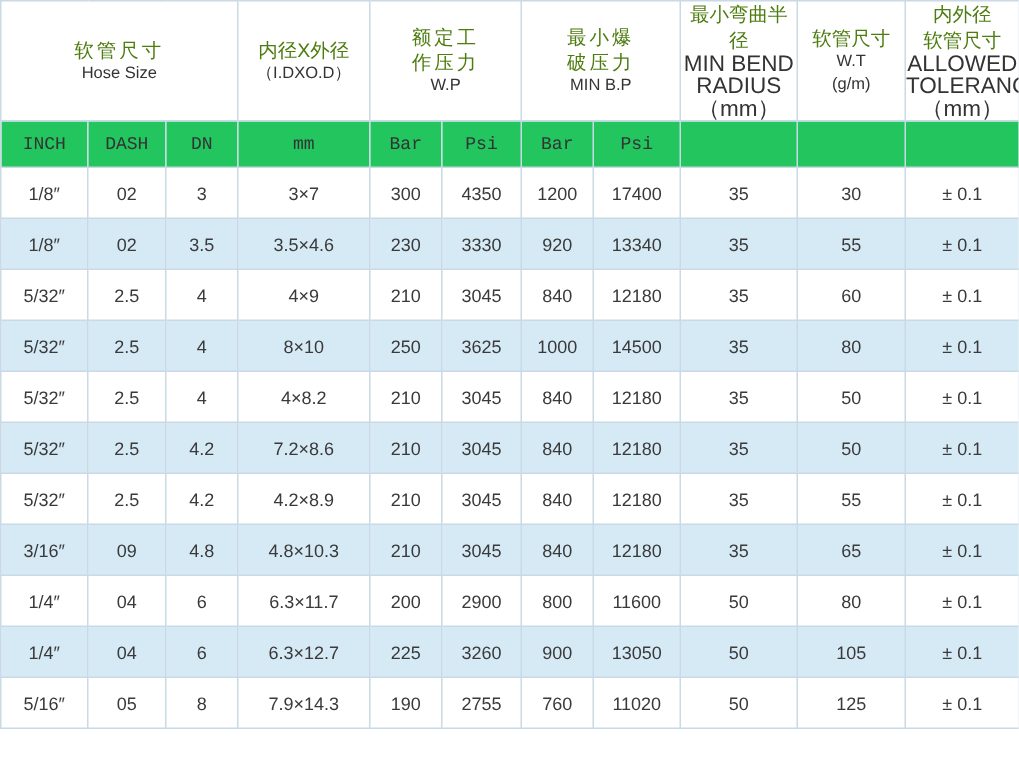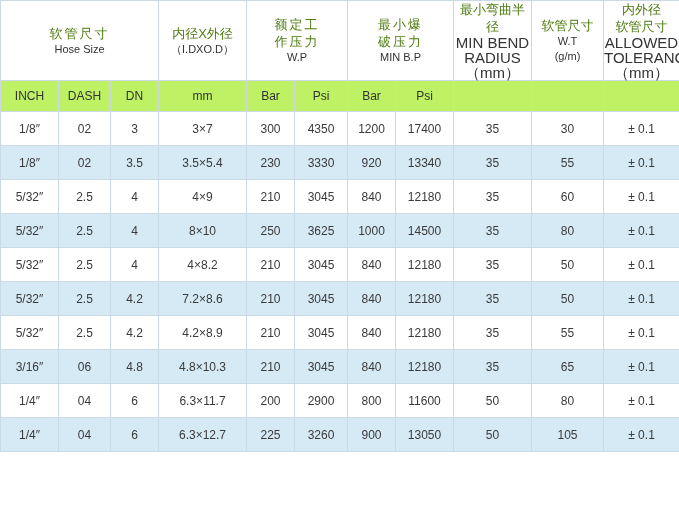--- a/index.html
+++ b/index.html
@@ -47,24 +47,25 @@
     font-size: 11px;
     color: #333333;
     line-height: 15px;
   }
   .hg-en.small {
     font-size: 15px;
   }
   
   tr.head-sub th {
     height: 30px;
-    background: #bef264;
+    background: #22c55e;
     font-weight: normal;
     font-size: 12px;
     color: #333333;
+    font-family: Liberation Mono, monospace;
   }
   
   tr.data-row td {
     height: 33px;
     font-size: 12px;
   }
   tr.row-alt td {
     background: #d6eaf6;
   }
   tr.row-plain td {
@@ -150,21 +151,21 @@
         <td>1200</td>
         <td>17400</td>
         <td>35</td>
         <td>30</td>
         <td>± 0.1</td>
       </tr>
       <tr class="data-row row-alt">
         <td>1/8″</td>
         <td>02</td>
         <td>3.5</td>
-        <td>3.5×5.4</td>
+        <td>3.5×4.6</td>
         <td>230</td>
         <td>3330</td>
         <td>920</td>
         <td>13340</td>
         <td>35</td>
         <td>55</td>
         <td>± 0.1</td>
       </tr>
       <tr class="data-row row-plain">
         <td>5/32″</td>
@@ -226,21 +227,21 @@
         <td>210</td>
         <td>3045</td>
         <td>840</td>
         <td>12180</td>
         <td>35</td>
         <td>55</td>
         <td>± 0.1</td>
       </tr>
       <tr class="data-row row-alt">
         <td>3/16″</td>
-        <td>06</td>
+        <td>09</td>
         <td>4.8</td>
         <td>4.8×10.3</td>
         <td>210</td>
         <td>3045</td>
         <td>840</td>
         <td>12180</td>
         <td>35</td>
         <td>65</td>
         <td>± 0.1</td>
       </tr>
@@ -263,14 +264,27 @@
         <td>6</td>
         <td>6.3×12.7</td>
         <td>225</td>
         <td>3260</td>
         <td>900</td>
         <td>13050</td>
         <td>50</td>
         <td>105</td>
         <td>± 0.1</td>
       </tr>
+      <tr class="data-row row-plain">
+        <td>5/16″</td>
+        <td>05</td>
+        <td>8</td>
+        <td>7.9×14.3</td>
+        <td>190</td>
+        <td>2755</td>
+        <td>760</td>
+        <td>11020</td>
+        <td>50</td>
+        <td>125</td>
+        <td>± 0.1</td>
+      </tr>
     </tbody>
 </table>
 
 </body></html>

